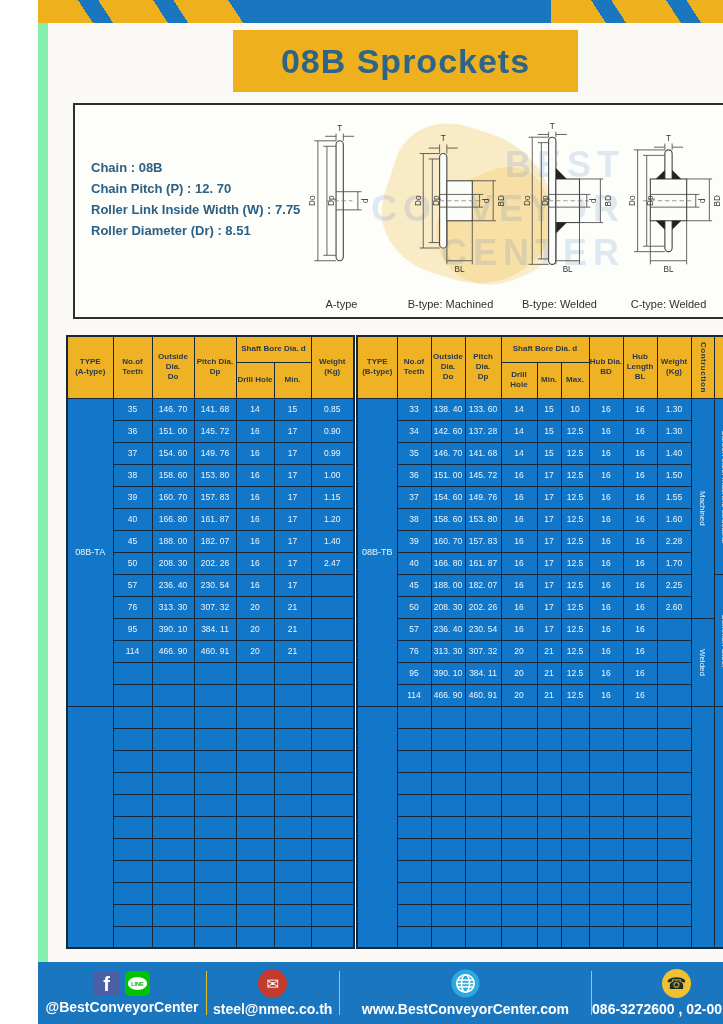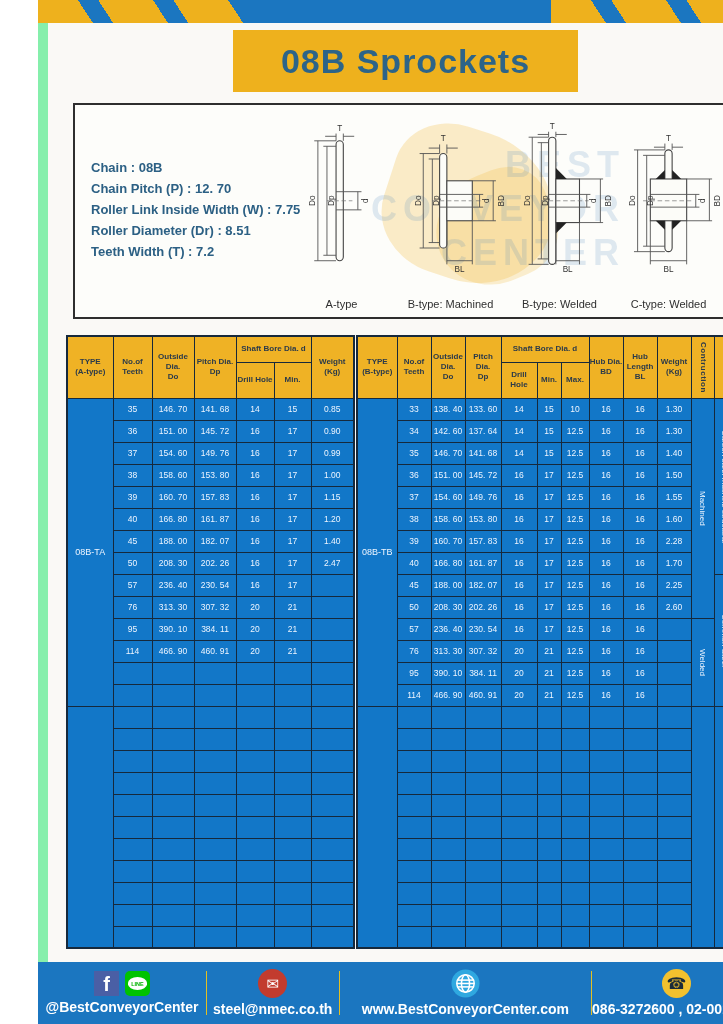--- a/index.html
+++ b/index.html
@@ -98,21 +98,20 @@
           <div>CONVEYOR</div>
           <div>CENTER</div>
         </div>
       </div>
 
       <div class="specs">
         <div>Chain  : 08B</div>
         <div>Chain Pitch (P)  :  12. 70</div>
         <div>Roller Link Inside Width (W)  :  7.75</div>
         <div>Roller Diameter (Dr)  : 8.51</div>
-        <div>Teeth Width (T)  :  7.2</div>
       </div>
 
       <div class="figures">
 
         <div class="figure">
           <svg viewBox="0 0 120 178" width="109" height="186">
             <text class="dim" x="58" y="9" text-anchor="middle">T</text>
             <path class="ln" d="M54,20 L54,12 M62,20 L62,12 M42,15 L54,15 M62,15 L74,15"></path>
             <rect class="plate" x="54" y="20" width="8" height="132" rx="4"></rect>
             <path class="ln" d="M54,76 L62,76 M54,96 L62,96"></path>
@@ -516,21 +515,21 @@
             <td>10</td>
             <td>16</td>
             <td>16</td>
             <td>1.30</td>
             <td rowspan="10" class="vert">Machined</td>
             <td rowspan="8" class="vert">Carbon steel  machine structural</td>
           </tr>
           <tr>
             <td>34</td>
             <td>142. 60</td>
-            <td>137. 64</td>
+            <td>137. 28</td>
             <td>14</td>
             <td>15</td>
             <td>12.5</td>
             <td>16</td>
             <td>16</td>
             <td>1.30</td>
           </tr>
           <tr>
             <td>35</td>
             <td>146. 70</td>

